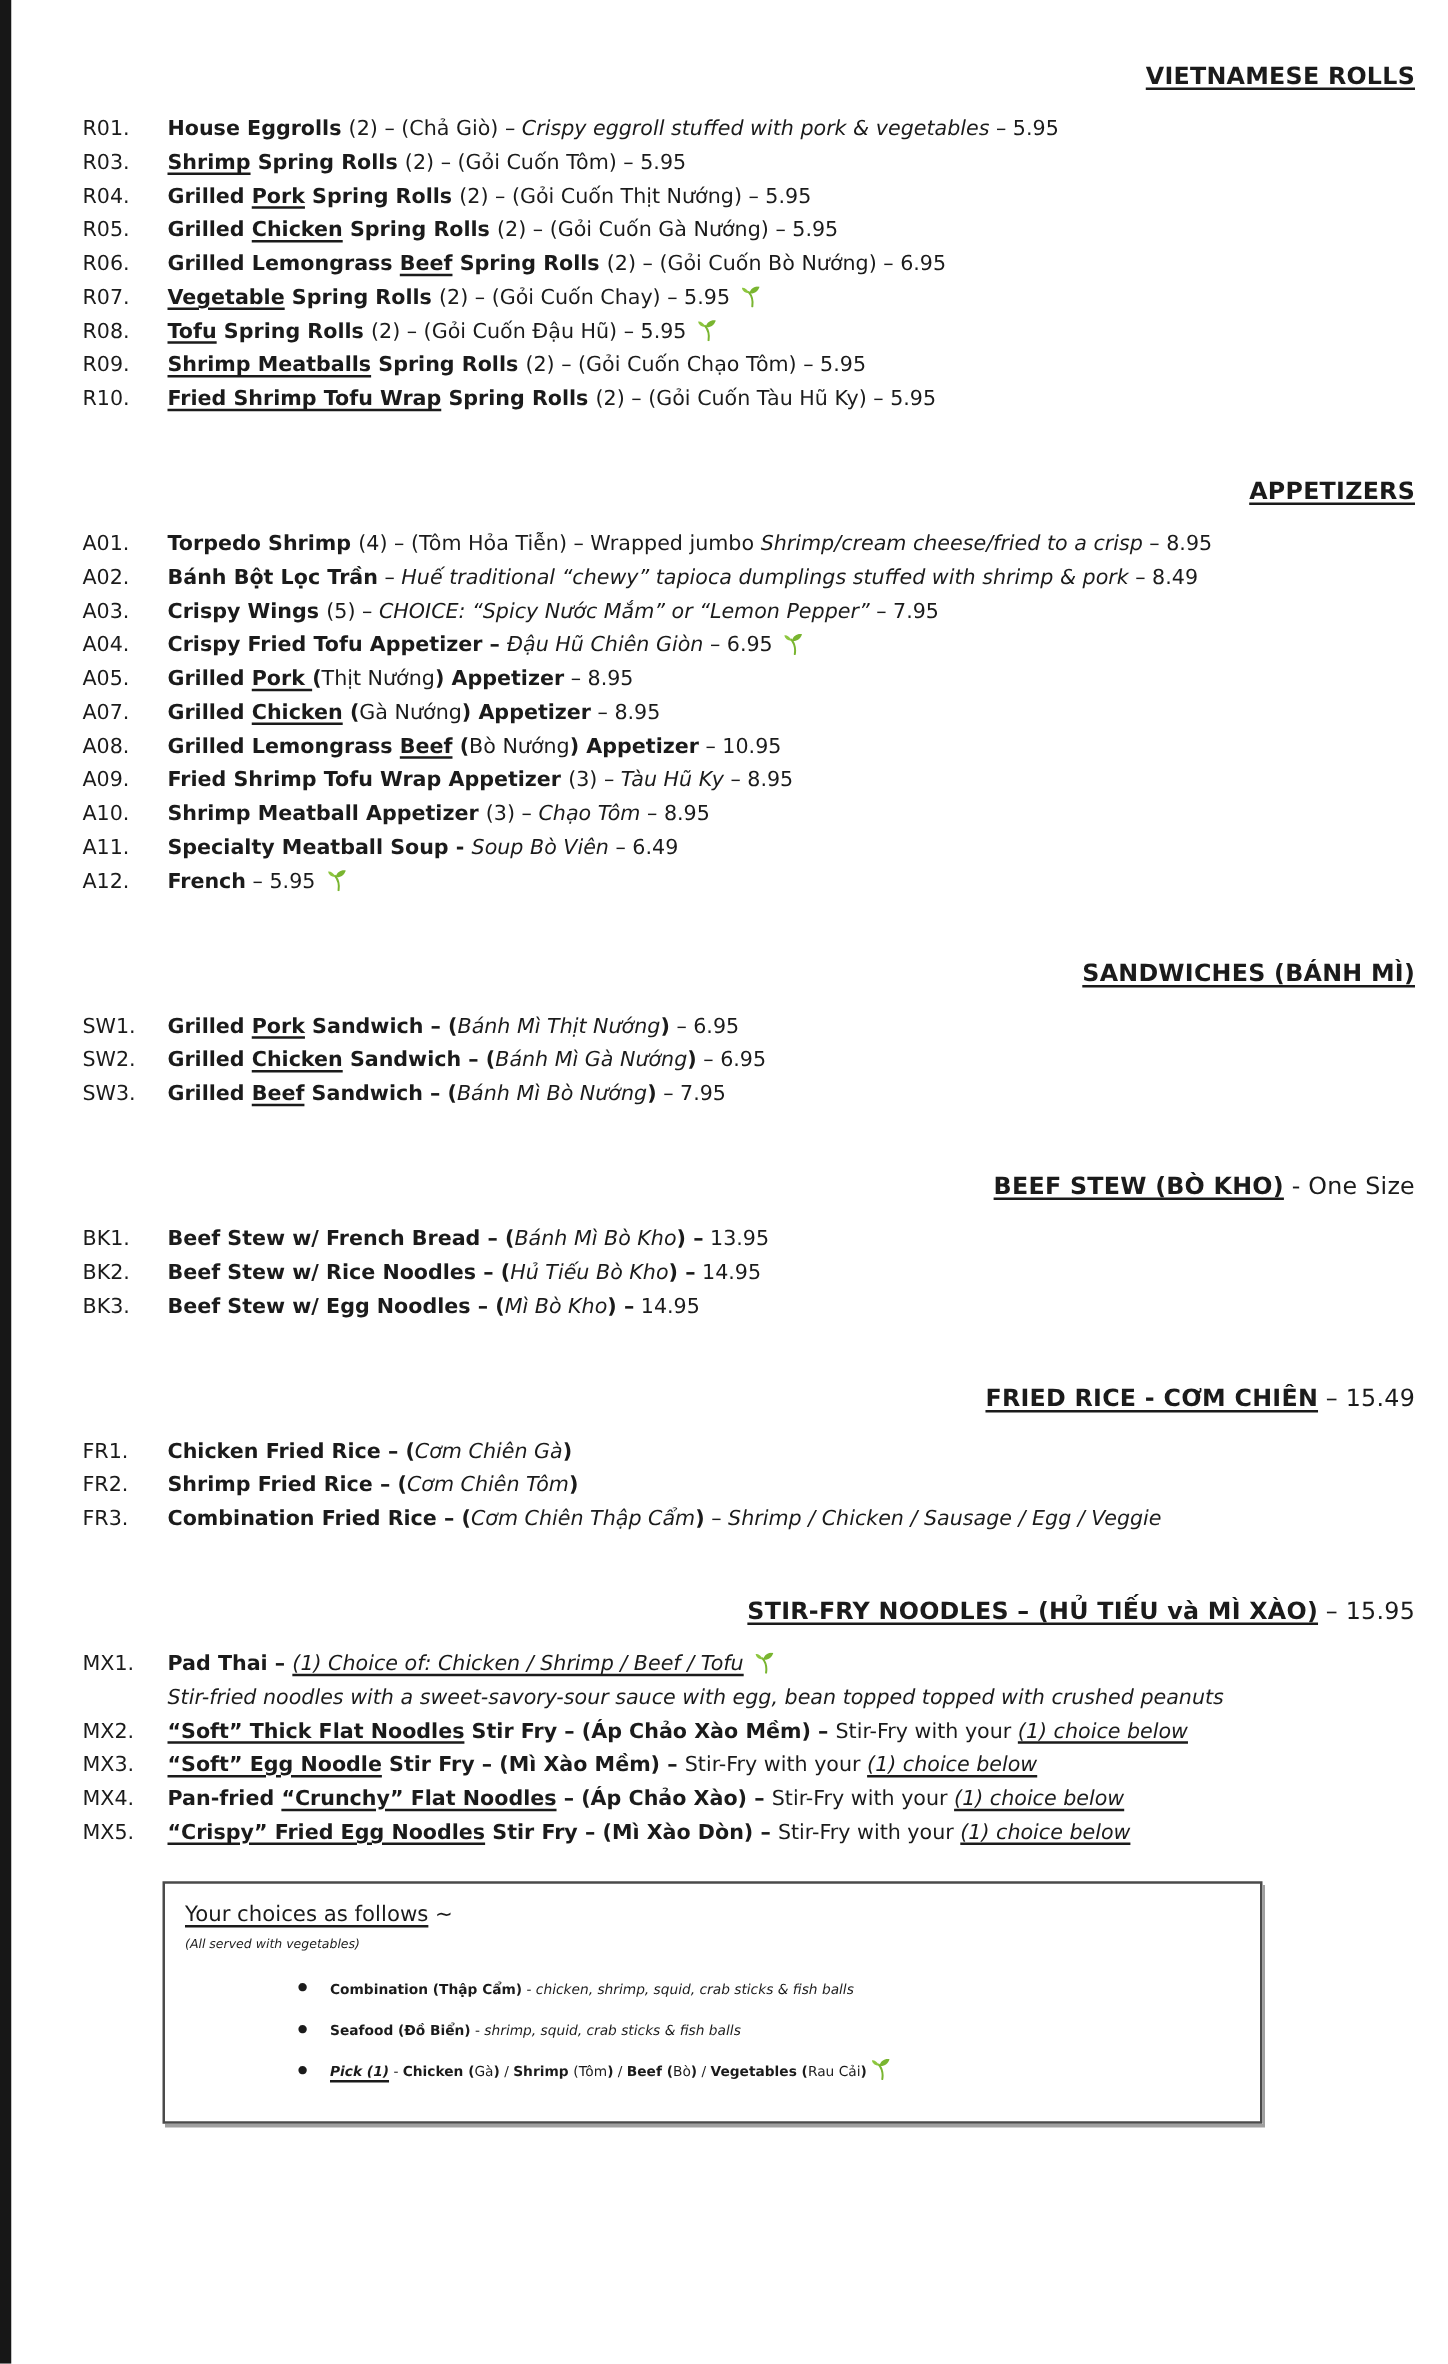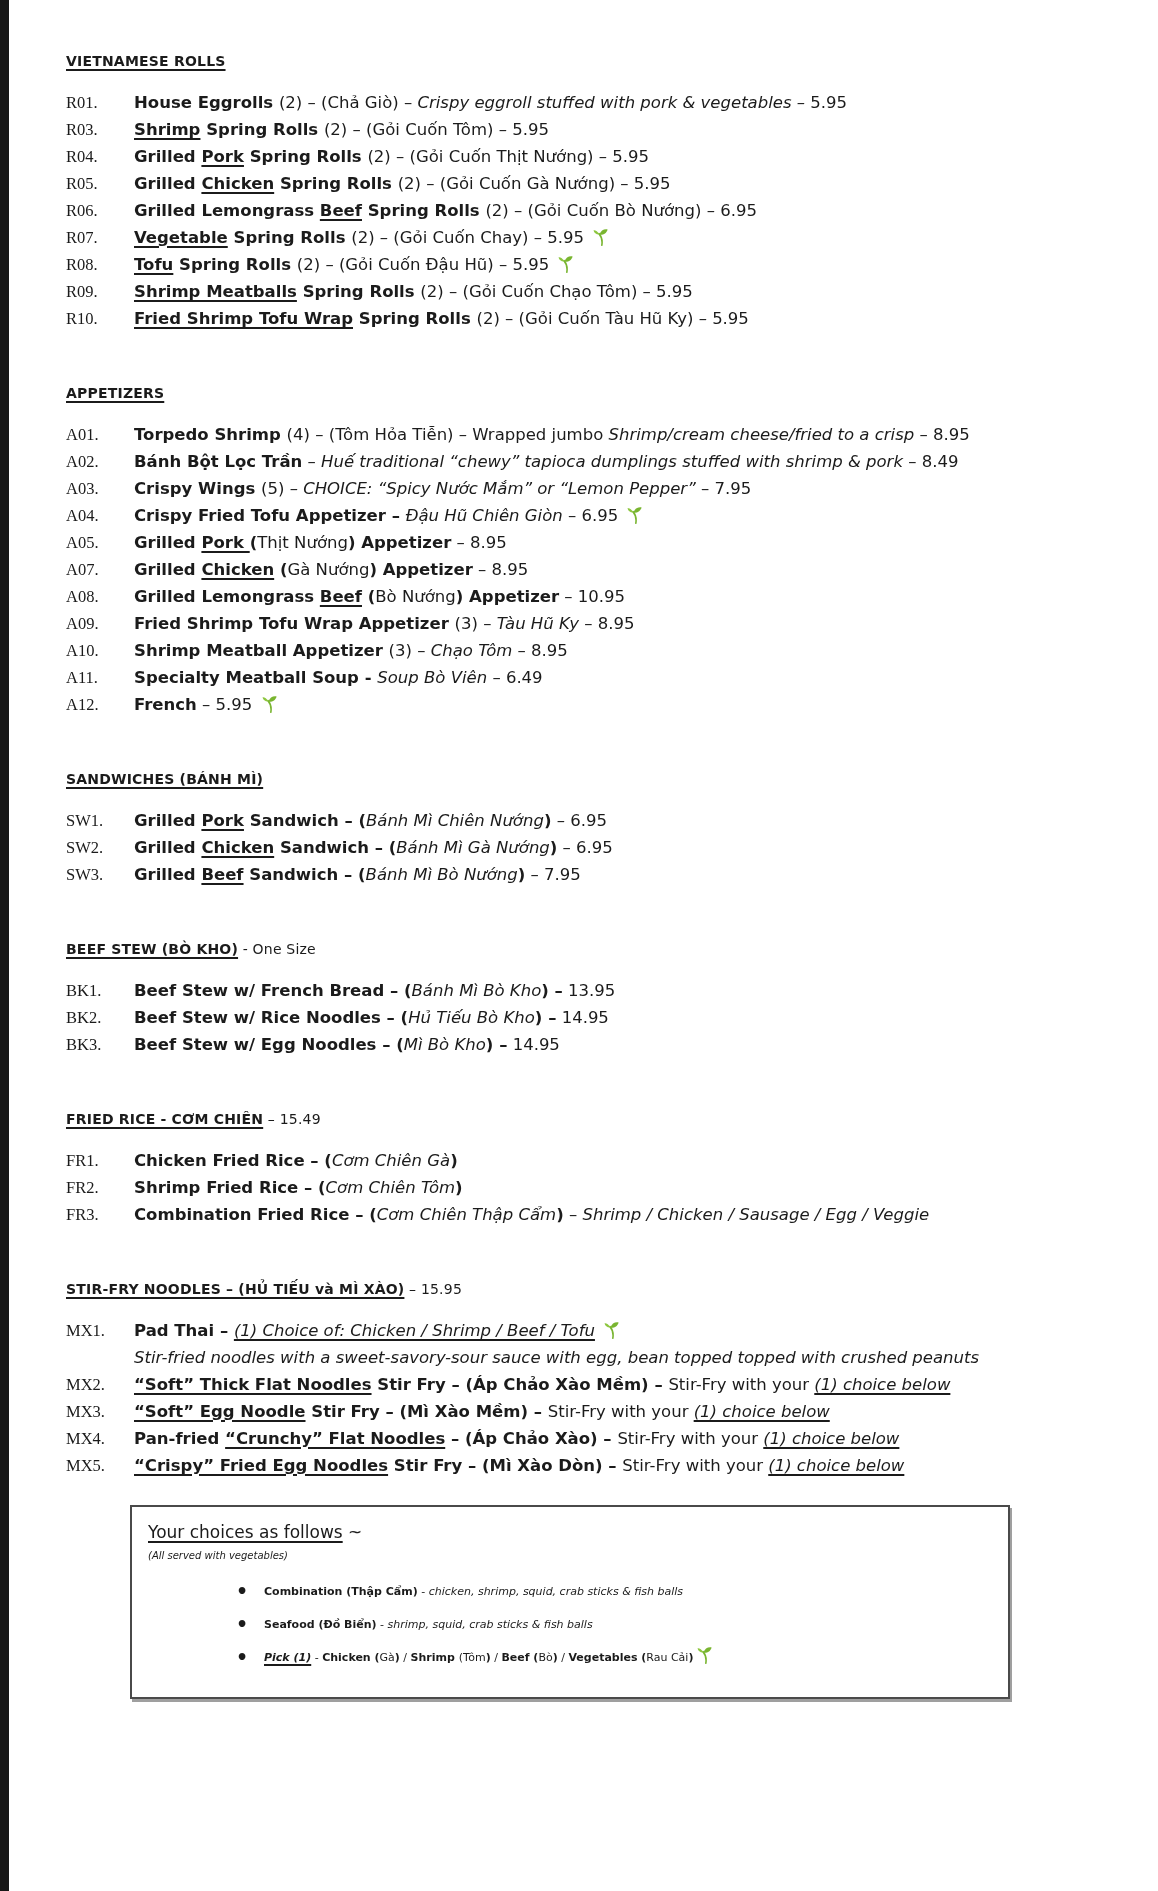--- a/index.html
+++ b/index.html
@@ -6,25 +6,26 @@
   body{
     width:1158px;height:1891px;position:relative;background:#ffffff;
     font-family:"DejaVu Sans","Liberation Sans",sans-serif;
     color:#1b1b1b;overflow:hidden;
   }
   .leftbar{position:absolute;left:0;top:0;width:9px;height:1891px;background:#171717;}
   .page{padding:48px 26px 40px 66px;}
   .menu-section{margin-top:48px;}
   .menu-section:first-child{margin-top:0;}
   .section-heading{
-    font-size:14px;font-weight:normal;margin:0 0 14px 0;line-height:27px;
+    font-size:19px;font-weight:normal;margin:0 0 14px 0;line-height:27px;
     letter-spacing:.2px;
+    text-align:right;
   }
   .item{display:flex;font-size:16.5px;line-height:27px;}
-  .item .code{flex:0 0 68px;font-family:Liberation Serif, serif;}
+  .item .code{flex:0 0 68px;}
   .item .text{flex:1;}
   .b{font-weight:bold;}
   .i{font-style:italic;}
   .u{text-decoration:underline;text-decoration-thickness:1.5px;text-underline-offset:3px;}
   .sprout{display:inline-block;width:19px;height:17px;vertical-align:-3px;margin-left:4px;}
   .choices-box{
     margin:26px 0 0 64px;width:880px;box-sizing:border-box;
     border:2px solid #4a4a4a;box-shadow:2px 3px 0 #9f9f9f;
     padding:12px 18px 20px 16px;
   }
@@ -140,21 +141,21 @@
                 <path d="M9.3 17.2 C10.1 12.2 9.3 8.4 6.3 4.9" fill="none" stroke="#79b530" stroke-width="1.7" stroke-linecap="round"></path>
                 <path d="M6.5 5.2 C4.8 2.3 2.3 0.9 0.5 1.3 C0.9 4.0 3.3 6.0 6.5 5.9 Z" fill="#8dc63f"></path>
                 <path d="M6.9 5.6 C8.0 1.7 11.7 -0.4 15.4 0.4 C14.3 4.3 10.8 6.7 7.0 6.1 Z" fill="#79b530"></path>
               </svg></span></span>
         </div>
       </section>
       <section class="menu-section">
         <h2 class="section-heading"><span class="b u">SANDWICHES (BÁNH MÌ)</span></h2>
         <div class="item">
           <span class="code">SW1.</span>
-          <span class="text"><span class="b">Grilled </span><span class="b u">Pork</span><span class="b"> Sandwich – (</span><span class="i">Bánh Mì Chiên Nướng</span><span class="b">)</span><span> – 6.95</span></span>
+          <span class="text"><span class="b">Grilled </span><span class="b u">Pork</span><span class="b"> Sandwich – (</span><span class="i">Bánh Mì Thịt Nướng</span><span class="b">)</span><span> – 6.95</span></span>
         </div>
         <div class="item">
           <span class="code">SW2.</span>
           <span class="text"><span class="b">Grilled </span><span class="b u">Chicken</span><span class="b"> Sandwich – (</span><span class="i">Bánh Mì Gà Nướng</span><span class="b">)</span><span> – 6.95</span></span>
         </div>
         <div class="item">
           <span class="code">SW3.</span>
           <span class="text"><span class="b">Grilled </span><span class="b u">Beef</span><span class="b"> Sandwich – (</span><span class="i">Bánh Mì Bò Nướng</span><span class="b">)</span><span> – 7.95</span></span>
         </div>
       </section>

